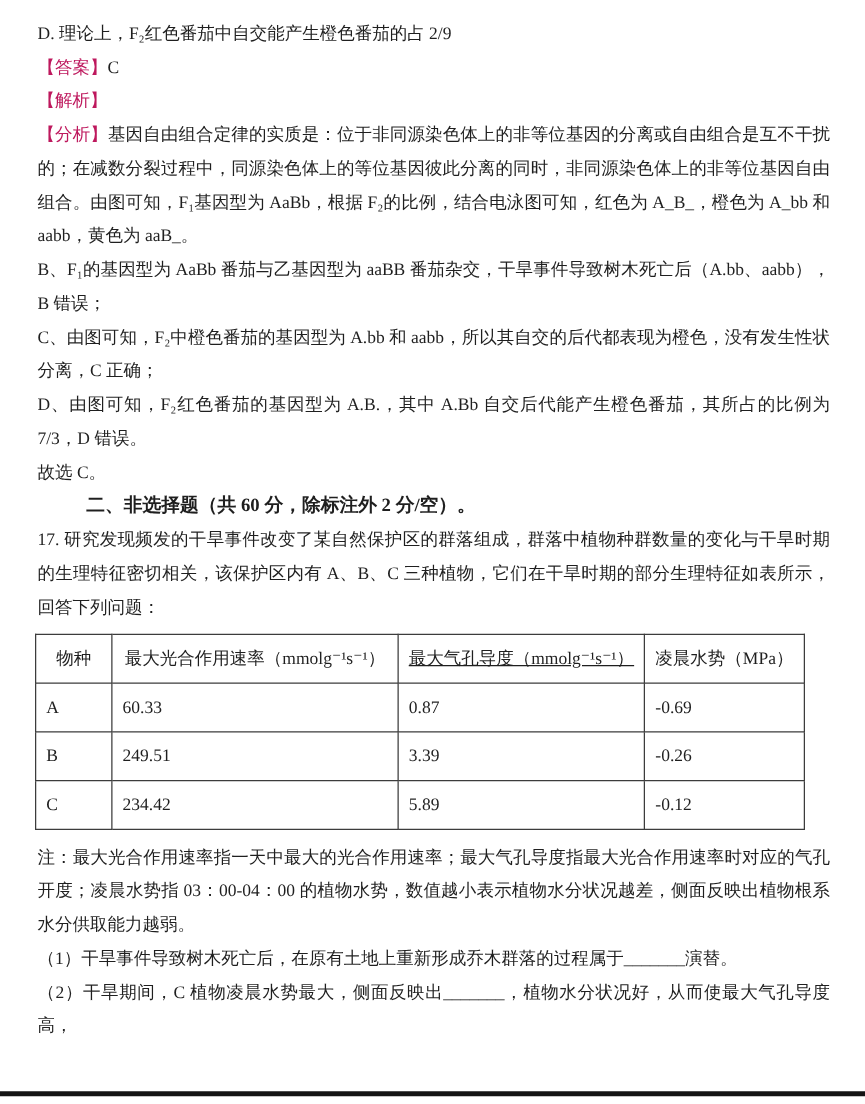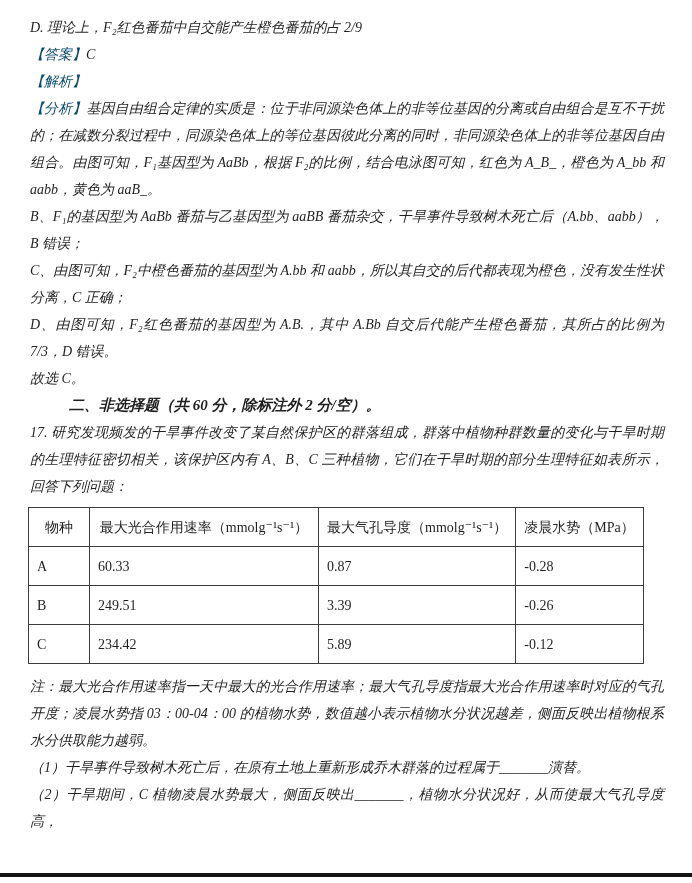--- a/index.html
+++ b/index.html
@@ -5,38 +5,38 @@
   html, body { margin:0; padding:0; }
   body {
     width:692px; height:883px;
     background:#ffffff;
     font-family:"Liberation Serif","DejaVu Serif",serif;
     color:#1f1f1f;
     position:relative;
     overflow:hidden;
   }
   .content { padding:14px 28px 0 30px; font-size:14px; line-height:27px; }
-  p { margin:0; text-align:justify;font-style:italic; }
-  .blue { color:#0c4a6e; }
+  p { margin:0; text-align:justify; }
+  .blue { color:#be185d; }
   .section-title { font-weight:bold; font-size:15px;margin-left:39px; }
   table {
     border-collapse:collapse;
     margin:7px 0 9px -2px;
     font-size:14px;
   }
   th, td {
     border:1px solid #3c3c3c;
     font-weight:normal;
     padding:5px 8px;
     height:28px;
   }
   th { white-space:nowrap; }
   .col-species { width:44px; }
   .col-photo   { width:212px; }
-  .col-stoma   { width:168px; }
+  .col-stoma   { width:168px;text-decoration:underline; }
   .col-water   { width:108px; }
   .bottom-rule {
     position:absolute;
     left:0; right:0; top:873px;
     height:4px;
     background:#141414;
   }
 </style>
 </head>
 <body>
@@ -75,21 +75,21 @@
         <th class="col-photo">最大光合作用速率（mmolg⁻¹s⁻¹）</th>
         <th class="col-stoma">最大气孔导度（mmolg⁻¹s⁻¹）</th>
         <th class="col-water">凌晨水势（MPa）</th>
       </tr>
     </thead>
     <tbody>
       <tr>
         <td>A</td>
         <td>60.33</td>
         <td>0.87</td>
-        <td>-0.28</td>
+        <td>-0.69</td>
       </tr>
       <tr>
         <td>B</td>
         <td>249.51</td>
         <td>3.39</td>
         <td>-0.26</td>
       </tr>
       <tr>
         <td>C</td>
         <td>234.42</td>

